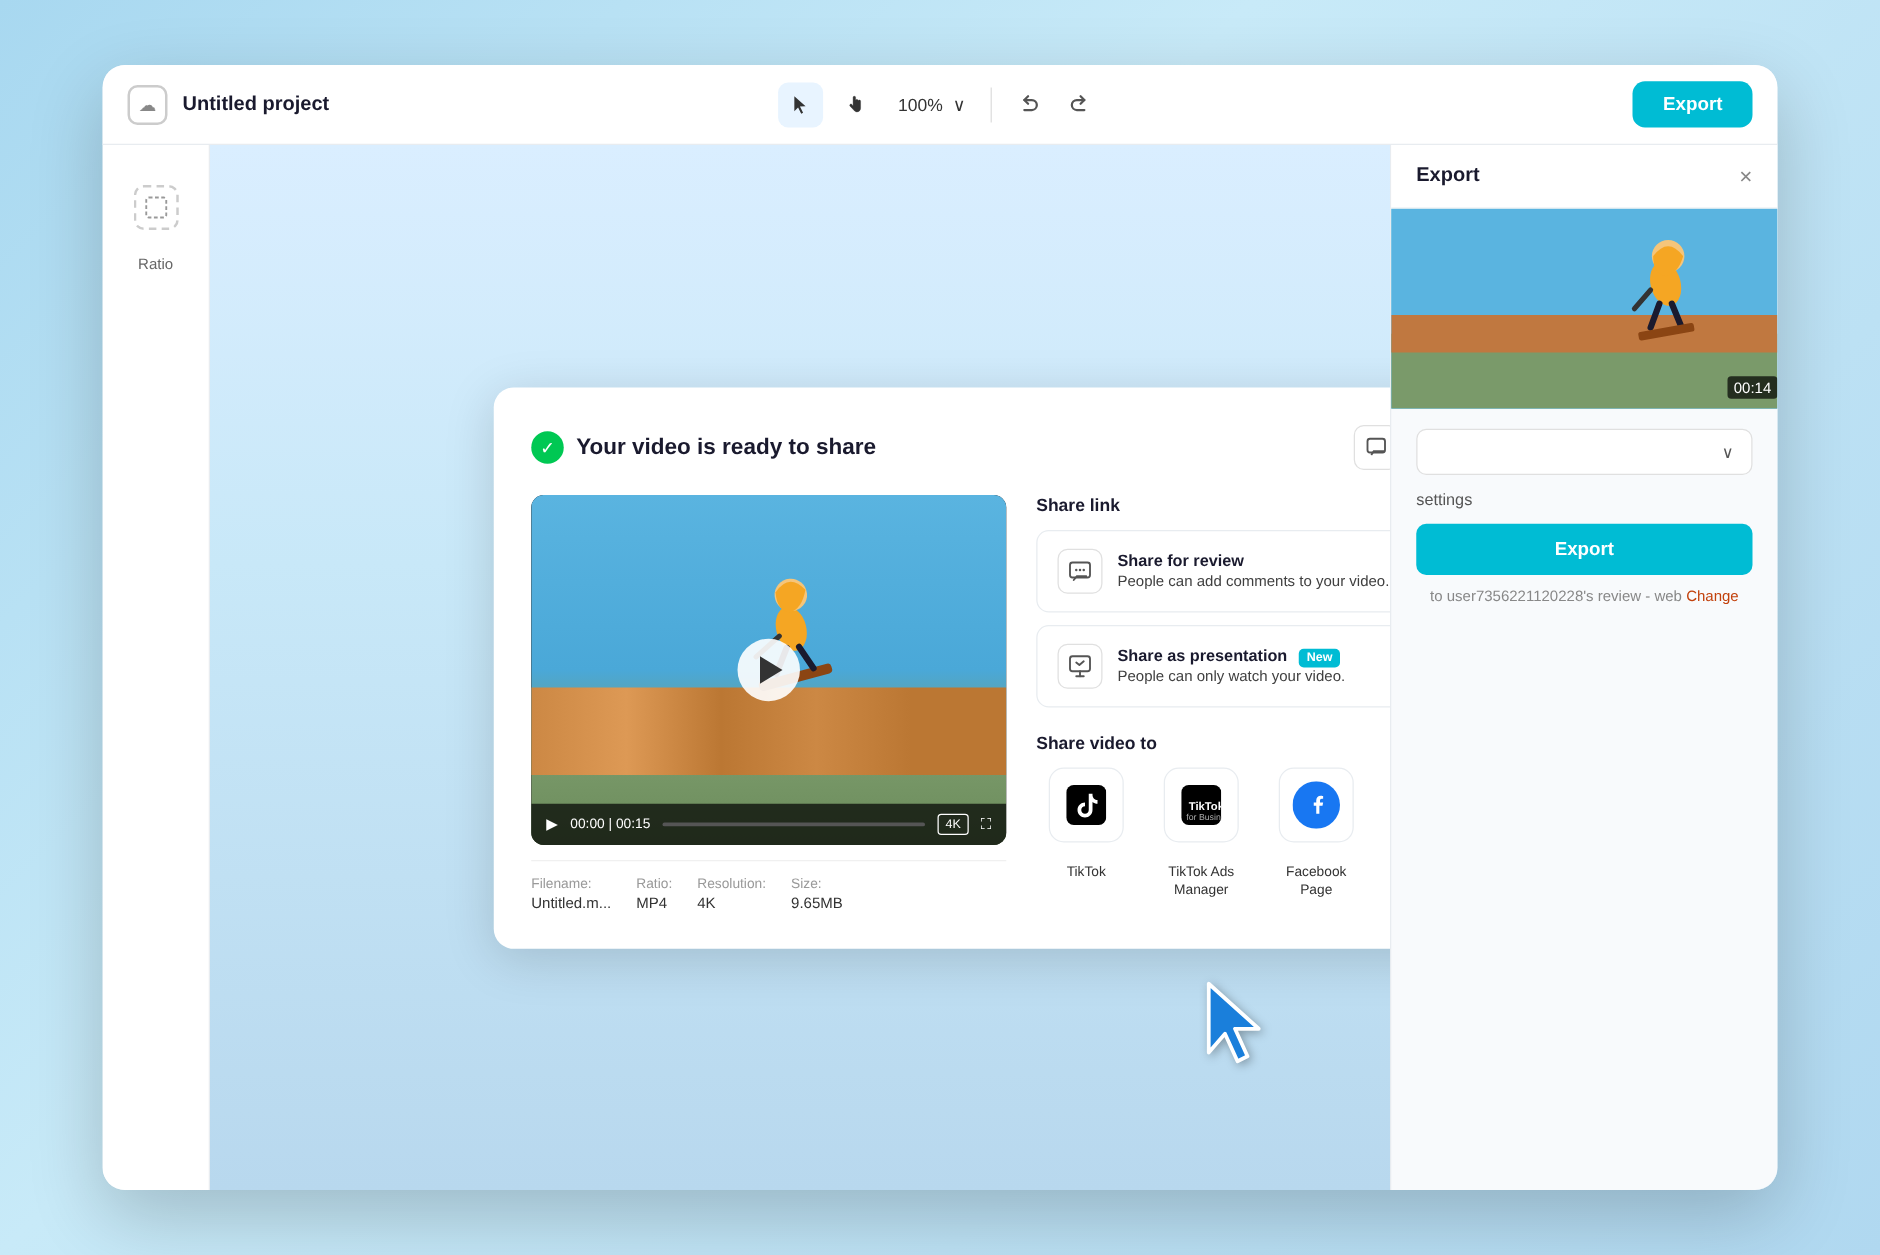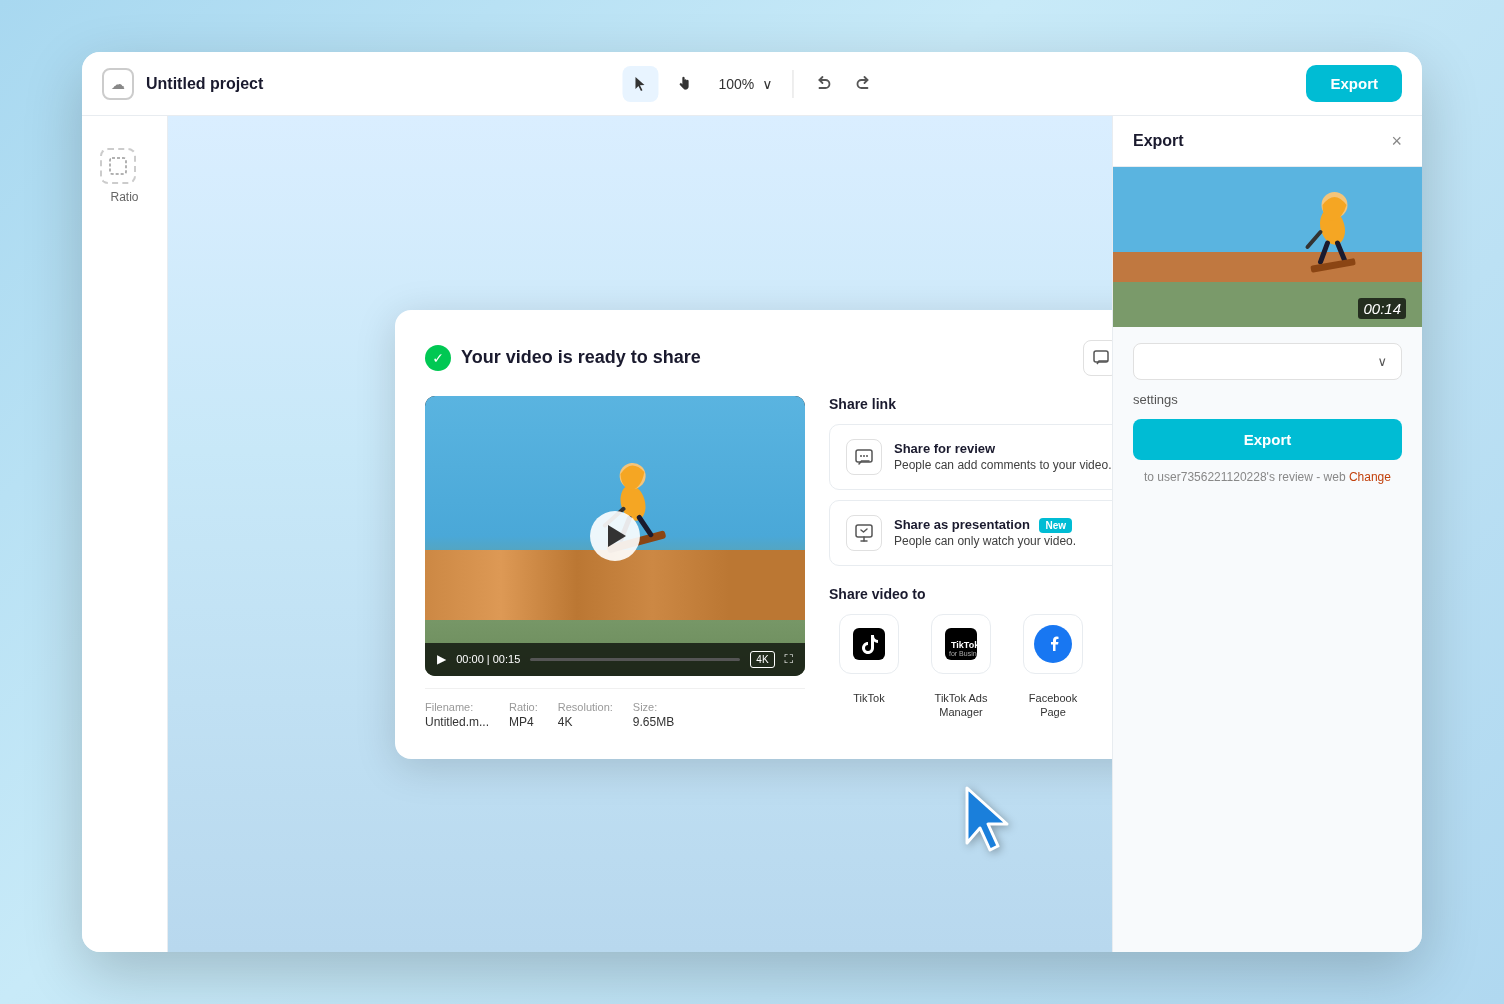--- a/index.html
+++ b/index.html
@@ -141,21 +141,22 @@
       flex-direction: column;
       align-items: center;
       padding-top: 20px;
       border-right: 1px solid #e8ecf0;
       flex-shrink: 0;
     }
 
     .sidebar-item {
       display: flex;
       flex-direction: column;
-      gap: 6px;
+      align-items: center;
+      gap: 20px;
       padding: 12px 10px;
       border-radius: 10px;
       cursor: pointer;
       width: 70px;
     }
 
     .sidebar-item-icon {
       width: 36px;
       height: 36px;
       border: 2px dashed #ccc;
@@ -503,27 +504,26 @@
     .export-preview-thumb {
       background: #87ceeb;
       height: 160px;
       position: relative;
       overflow: hidden;
     }
 
     .thumb-duration {
       position: absolute;
       bottom: 8px;
-      right: 16px;
+      right: 0;
       background: rgba(0,0,0,0.7);
       color: #fff;
-      font-size: 15px;
+      font-size: 12px;
       padding: 2px 5px;
       border-radius: 3px;
-      font-style: italic;
     }
 
     .export-options {
       padding: 16px 20px;
       flex: 1;
     }
 
     .export-dropdown {
       border: 1px solid #e0e0e0;
       border-radius: 8px;

